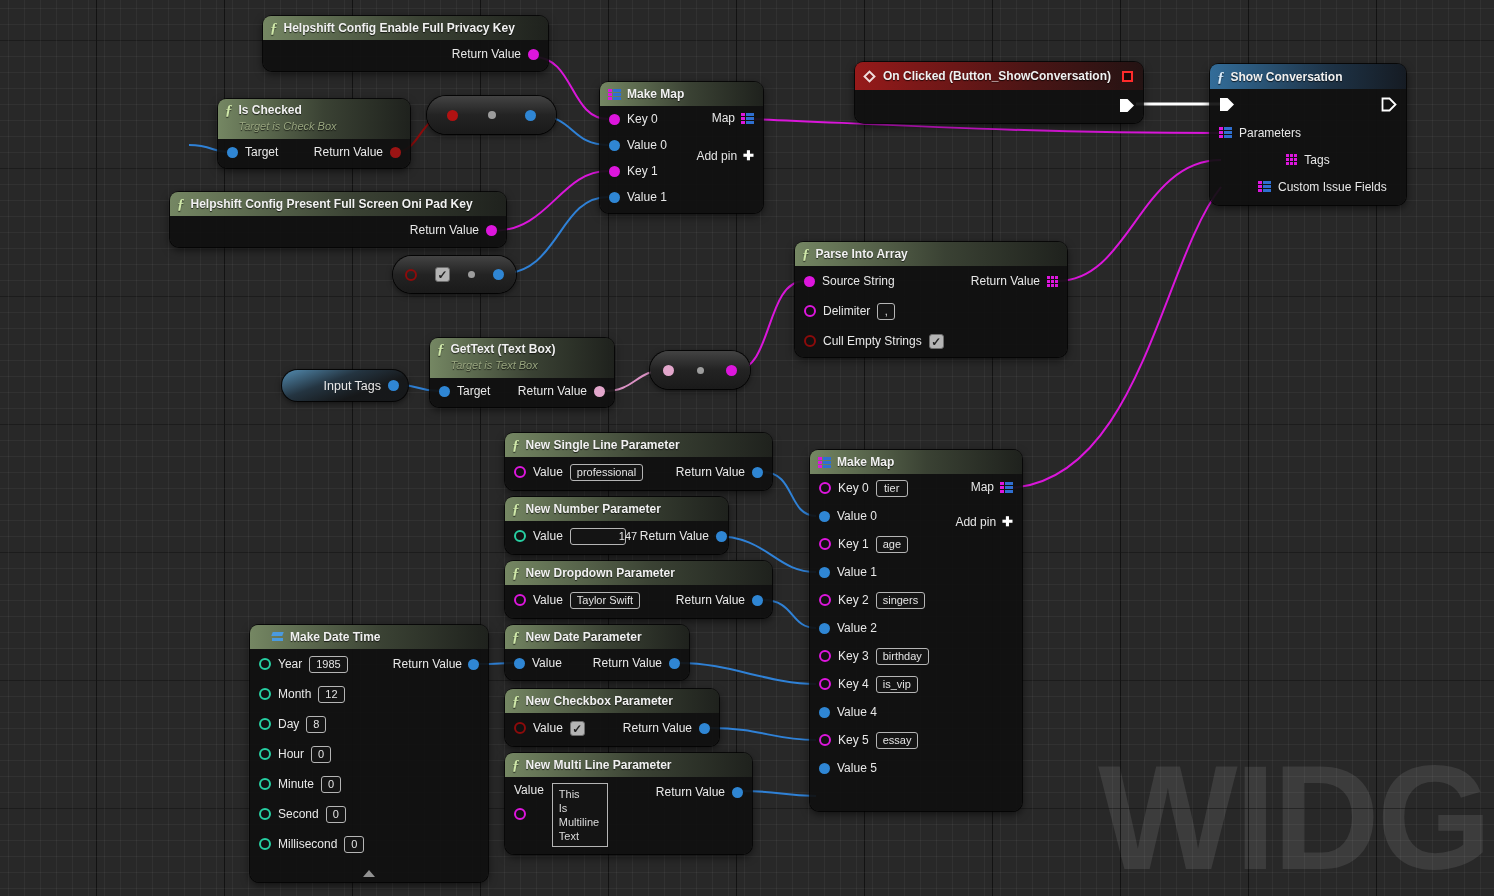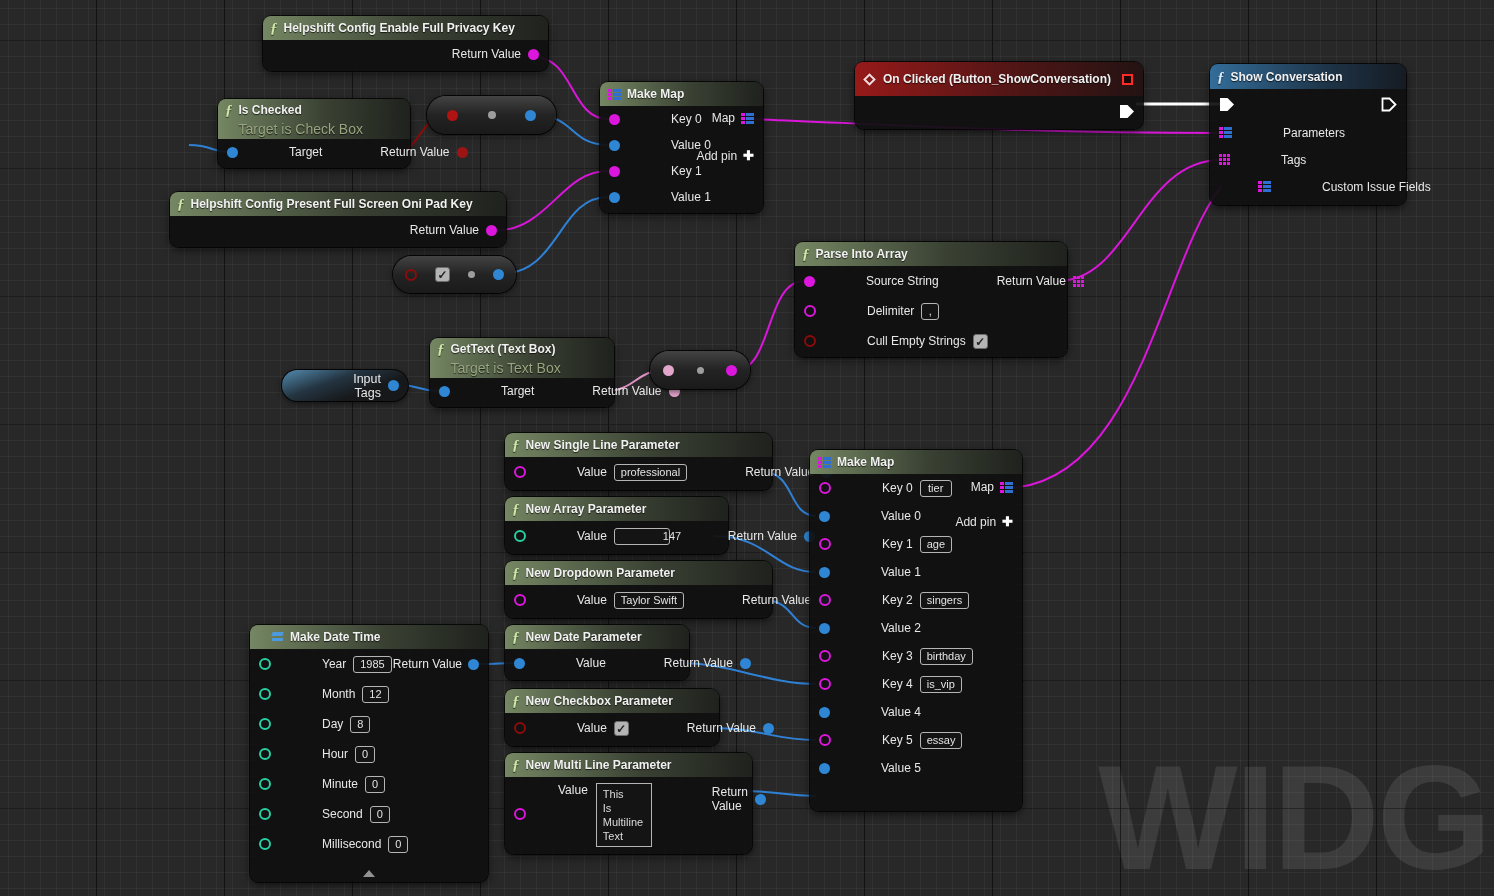--- a/index.html
+++ b/index.html
@@ -26,30 +26,30 @@
   .node { position:absolute; z-index:4; background:rgba(16,16,16,0.93); border-radius:9px;
     box-shadow:0 3px 9px rgba(0,0,0,0.6), 0 0 0 1px rgba(0,0,0,0.75); color:#e6e6e6; }
   .hdr { display:flex; align-items:center; gap:6px; height:24px; padding:0 10px 0 7px;
     border-radius:8px 8px 0 0; font-size:12px; font-weight:bold; color:#f1f1f1;
     text-shadow:0 1px 1px rgba(0,0,0,0.7); white-space:nowrap; }
   .hdr.two { height:40px; align-items:flex-start; padding-top:3px; }
   .hdr-green { background:linear-gradient(to right, rgba(122,141,103,0.95), rgba(72,82,63,0.75) 55%, rgba(42,47,39,0.55)); }
   .hdr-red   { background:linear-gradient(to right, rgba(155,26,26,0.97), rgba(90,22,22,0.8) 60%, rgba(48,20,20,0.6)); }
   .hdr-blue  { background:linear-gradient(to right, rgba(52,112,158,0.97), rgba(33,60,85,0.8) 60%, rgba(24,34,47,0.6)); }
   .ttl-wrap { display:flex; flex-direction:column; line-height:1.45; }
-  .subttl { font-size:14px; font-weight:normal; color:#98a57f; }
+  .subttl { font-size:11px; font-style:italic; font-weight:normal; color:#98a57f; }
   .ficon { font-family:"Liberation Serif", serif; font-style:italic; font-weight:bold;
     font-size:15px; color:#cfe8a9; line-height:1; margin-top:1px; }
   .ficon.blue { color:#d9ebfa; }
 
   .body { position:relative; padding-bottom:3px; }
   .row { display:flex; align-items:center; gap:7px; height:26px; padding:0 9px; font-size:12px; white-space:nowrap; }
   .row.h28 { height:28px; } .row.h30 { height:30px; }
   .sp { flex:1; }
-  .plabel { color:#e8e8e8;margin-left:44px; }
+  .plabel { color:#e8e8e8; }
 
   .pin { width:11px; height:11px; border-radius:50%; flex:none; }
   .p-str { background:#dd16dd; } .p-obj { background:#2f86d4; } .p-bool { background:#9c1414; }
   .p-text { background:#e2a6cb; } .p-dot { width:8px; height:8px; background:#9d9d9d; }
   .hollow { background:transparent; border:2.5px solid #dd16dd; width:12px; height:12px; }
   .h-str { border-color:#dd16dd; } .h-int { border-color:#27cfa2; } .h-bool { border-color:#8c0b0b; }
 
   .field { display:inline-block; background:#141414; border:1px solid #b5b5b5; border-radius:3px;
     color:#e3e3e3; font-size:11px; height:17px; line-height:15px; padding:0 6px; text-align:center; }
   .chk { width:15px; height:15px; background:#b4b4b4; border-radius:3px; border:1px solid #6c6c6c;
@@ -221,21 +221,21 @@
           </span>
       </div>
       <div class="abs" style="top:42px;">
         <span>Add pin</span>
         <span class="plus">✚</span>
       </div>
     </div>
   </div>
 
   <div class="node" style="left:855px;top:62px;width:288px;">
-    <div class="hdr hdr-red" style="height:34px;">
+    <div class="hdr hdr-red" style="height:28px;">
       <span class="diamond"></span>
       <span>On Clicked (Button_ShowConversation)</span>
       <span class="delegate"></span>
     </div>
     <div class="body">
       <div class="row" style="height:30px;justify-content:flex-end;padding-right:8px;">
         <svg class="exec" width="16" height="15" viewBox="0 0 16 15">
           <path d="M1 1 h7.5 l6.5 6.5 -6.5 6.5 h-7.5 z" fill="#ffffff"></path>
         </svg>
       </div>
@@ -261,21 +261,21 @@
         <span class="map-ico">
             <i></i>
             <i></i>
             <i></i>
             <i></i>
             <i></i>
             <i></i>
           </span>
         <span class="plabel">Parameters</span>
       </div>
-      <div class="row" style="height:27px;">
+      <div class="row" style="height:27px;justify-content:center;">
         <span class="grid-ico">
             <i></i>
             <i></i>
             <i></i>
             <i></i>
             <i></i>
             <i></i>
             <i></i>
             <i></i>
             <i></i>
@@ -375,21 +375,21 @@
         <span class="sp"></span>
         <span class="plabel">Return Value</span>
         <span class="pin p-obj"></span>
       </div>
     </div>
   </div>
 
   <div class="node" style="left:505px;top:497px;width:223px;">
     <div class="hdr hdr-green">
       <span class="ficon">ƒ</span>
-      <span>New Array Parameter</span>
+      <span>New Number Parameter</span>
     </div>
     <div class="body">
       <div class="row h30">
         <span class="pin hollow h-int"></span>
         <span class="plabel">Value</span>
         <span class="field" style="min-width:30px;padding-left:48px;">147</span>
         <span class="sp"></span>
         <span class="plabel">Return Value</span>
         <span class="pin p-obj"></span>
       </div>

